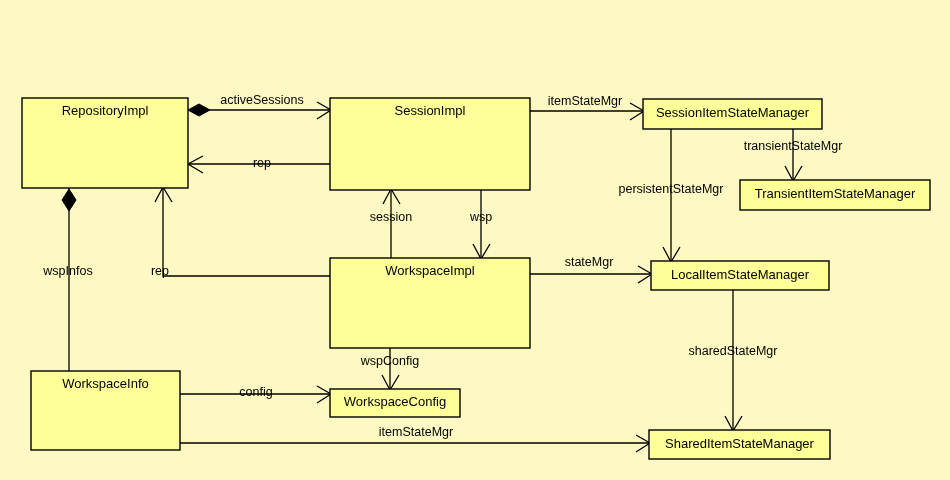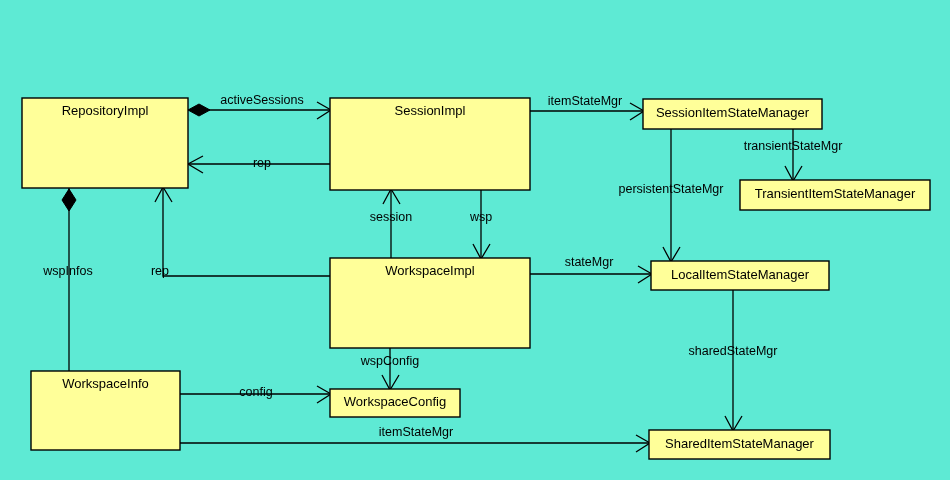--- a/index.html
+++ b/index.html
@@ -4,21 +4,21 @@
 <style>
   html, body {
     margin: 0;
     padding: 0;
     background: #ffffff;
   }
   #diagram-root {
     position: relative;
     width: 950px;
     height: 480px;
-    background: #5eead4;
+    background: #fef9c3;
     font-family: "Liberation Sans", sans-serif;
     overflow: hidden;
   }
   svg#uml-canvas {
     display: block;
     width: 950px;
     height: 480px;
   }
   .class-box-rect {
     fill: #ffff99;

